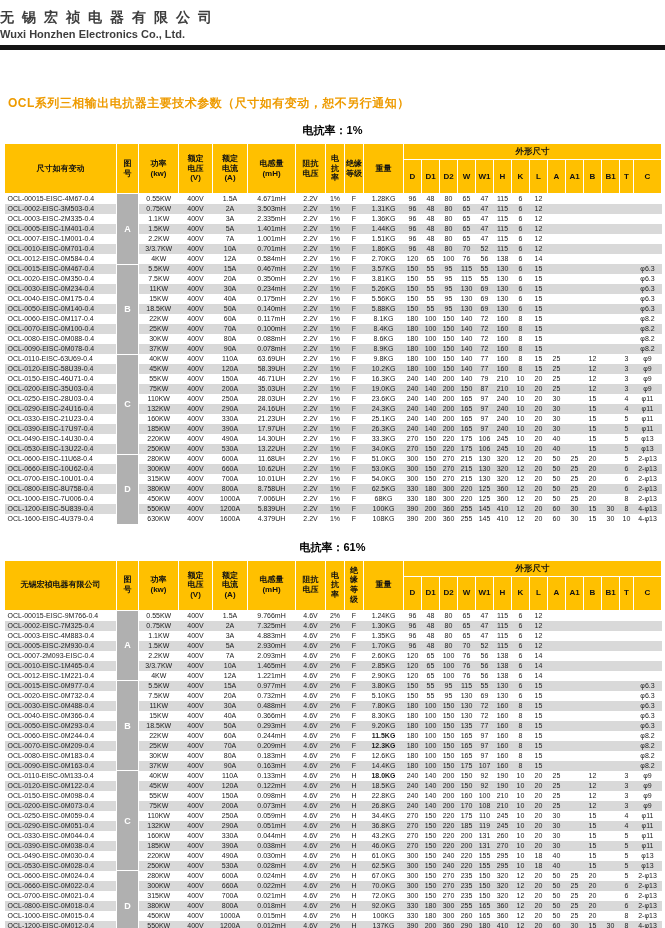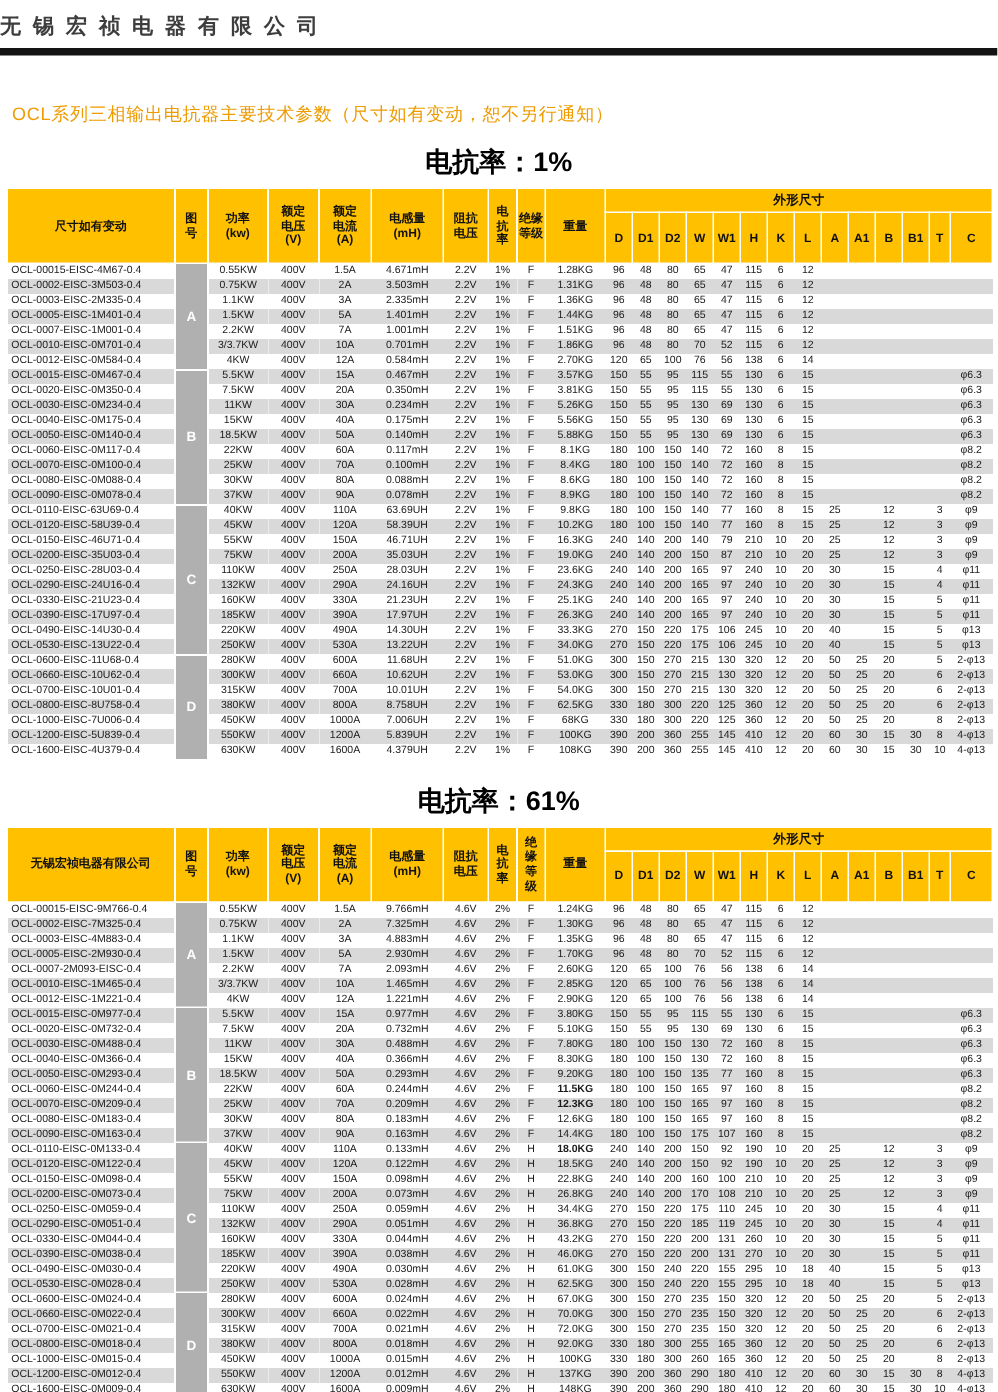--- a/index.html
+++ b/index.html
@@ -6,25 +6,25 @@
   body{
     width:665px;height:928px;background:#ffffff;
     font-family:"Liberation Sans",sans-serif;
     position:relative;overflow:hidden;
   }
   .company{ text-align:left; padding:9px 12px 0 0; }
   .company-zh{ font-size:14px; font-weight:bold; color:#3d3d3d; letter-spacing:8px; }
   .company-en{ font-size:11px; font-weight:bold; color:#3d3d3d; margin-top:1px; }
   .rule{ height:5px; background:#141414; margin-top:5px; }
   .page-title{
-    color:#ee9b00; font-size:12px; font-weight:normal;
-    margin:31px 0 0 8px; letter-spacing:0.5px;
+    color:#ee9b00; font-size:12px; font-weight:bold;
+    margin:45px 0 0 8px; letter-spacing:0.5px;
   }
   .section-title{
-    font-size:18px; font-weight:bold; color:#000;
+    font-size:11px; font-weight:bold; color:#000;
     text-align:center; margin:11px 0 5px 0;
   }
   .section-title.second{ margin-top:15px; }
   table.spec{
     border-collapse:collapse; table-layout:fixed;
     margin:0 4px; width:657px;
   }
   table.spec th{
     background:#FFC000; border:1px solid #ffffff;
     font-size:8px; font-weight:bold; color:#111;
@@ -46,20 +46,21 @@
     background:#b0b0b0; color:#ffffff; font-weight:bold; font-size:9px;
     border:1px solid #ffffff;
   }
   table.spec td.bold{ font-weight:bold; }
 </style>
 </head>
 <body>
 
 <header class="company">
   <div class="company-zh">无锡宏祯电器有限公司</div>
+  <div class="company-en">Wuxi Honzhen Electronics Co., Ltd.</div>
 </header>
 
 <div class="rule"></div>
 
 <div class="page-title">OCL系列三相输出电抗器主要技术参数（尺寸如有变动，恕不另行通知）</div>
 
 <div class="section-title">电抗率：1%</div>
 <table class="spec">
     <colgroup>
       <col style="width: 112px;">

